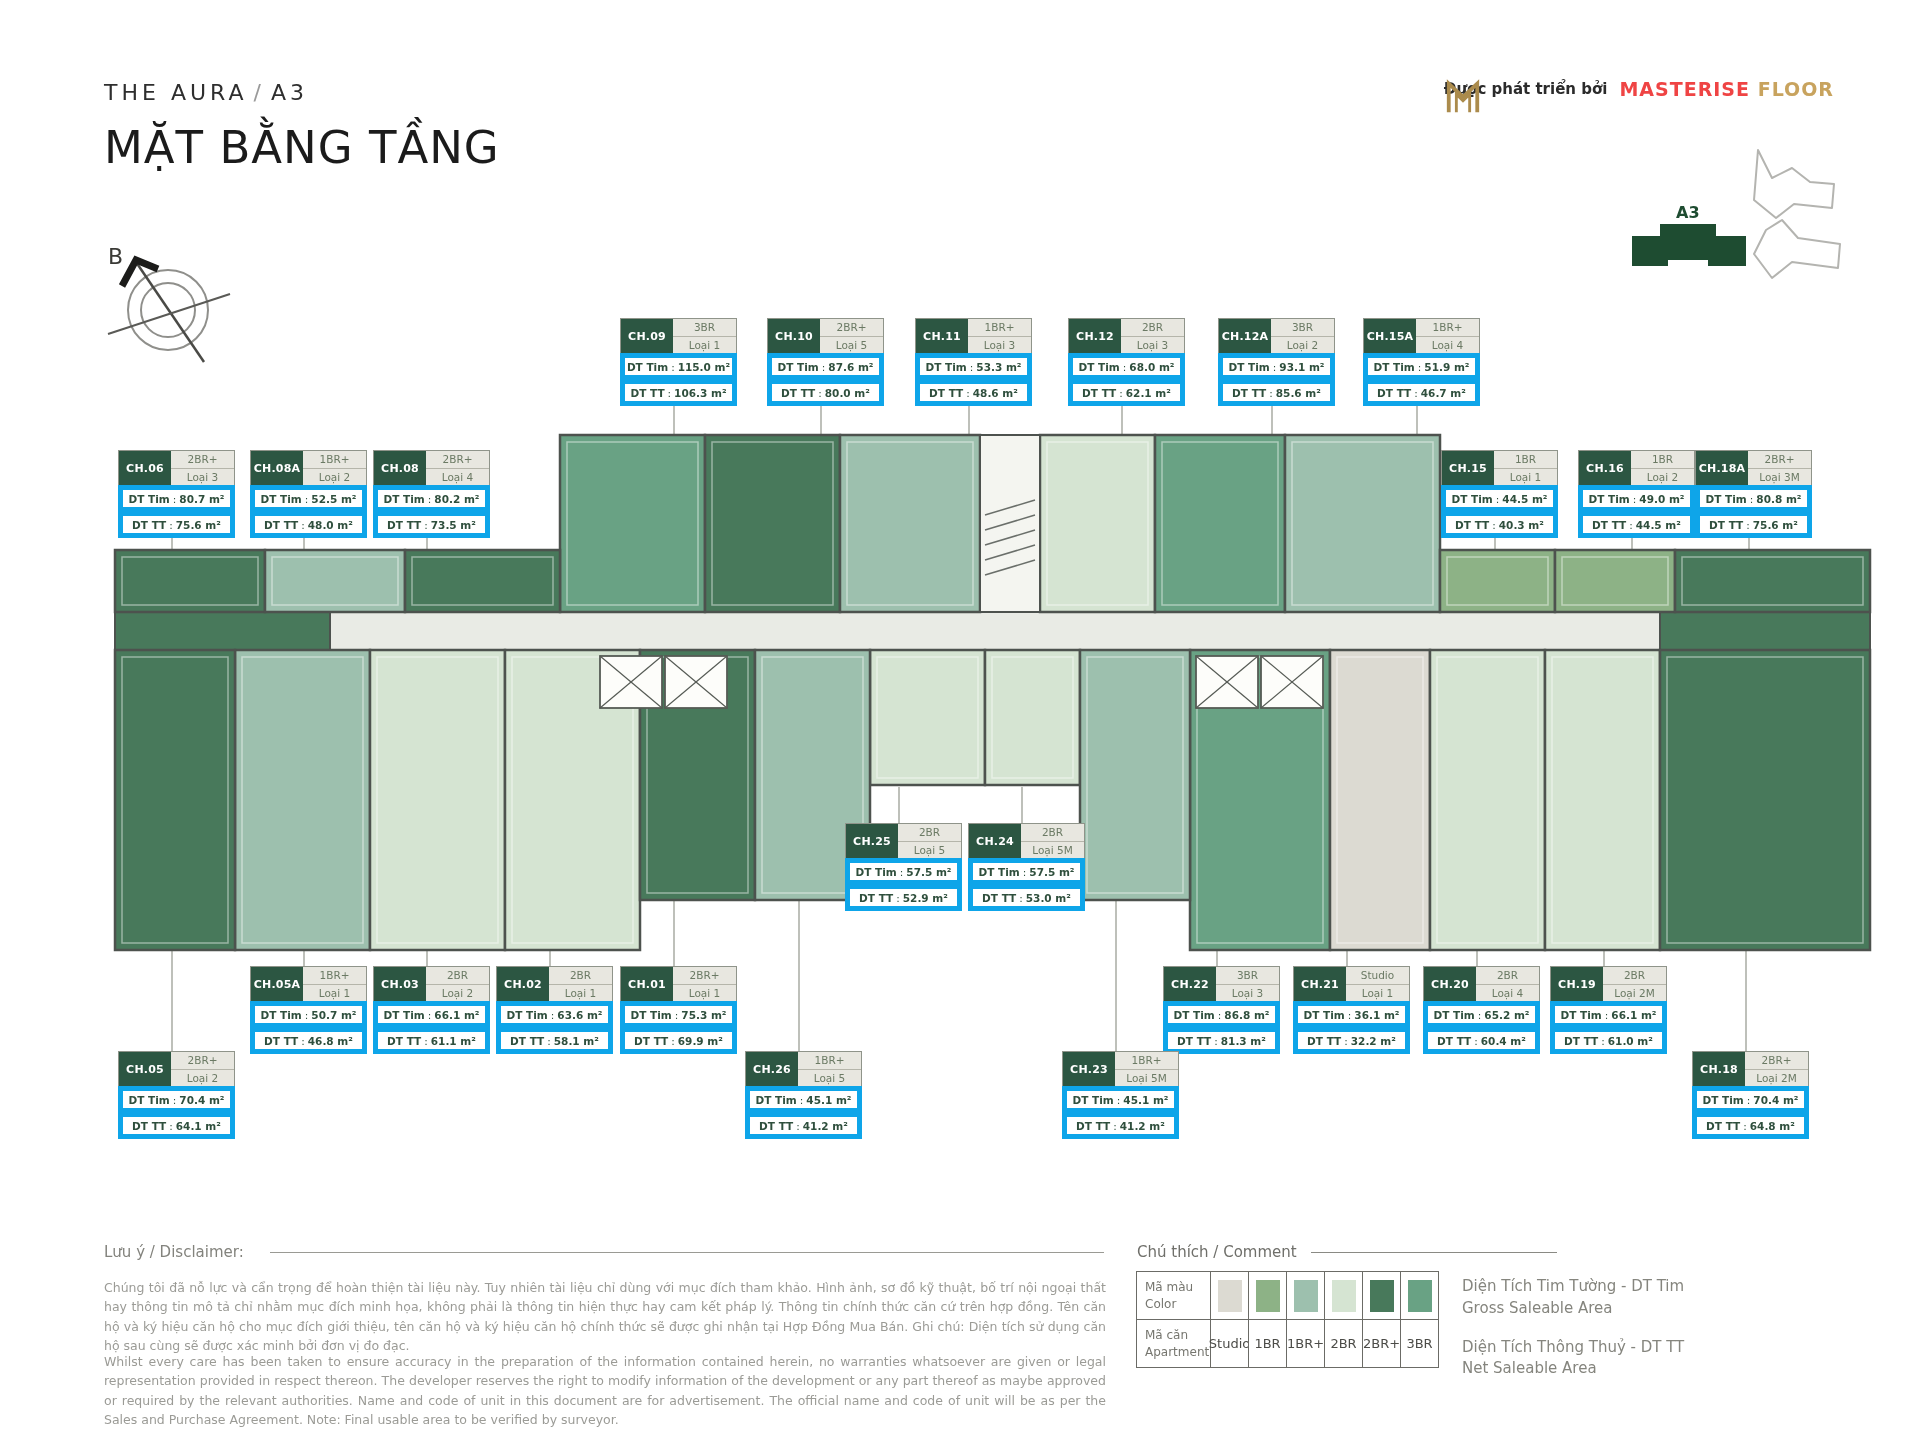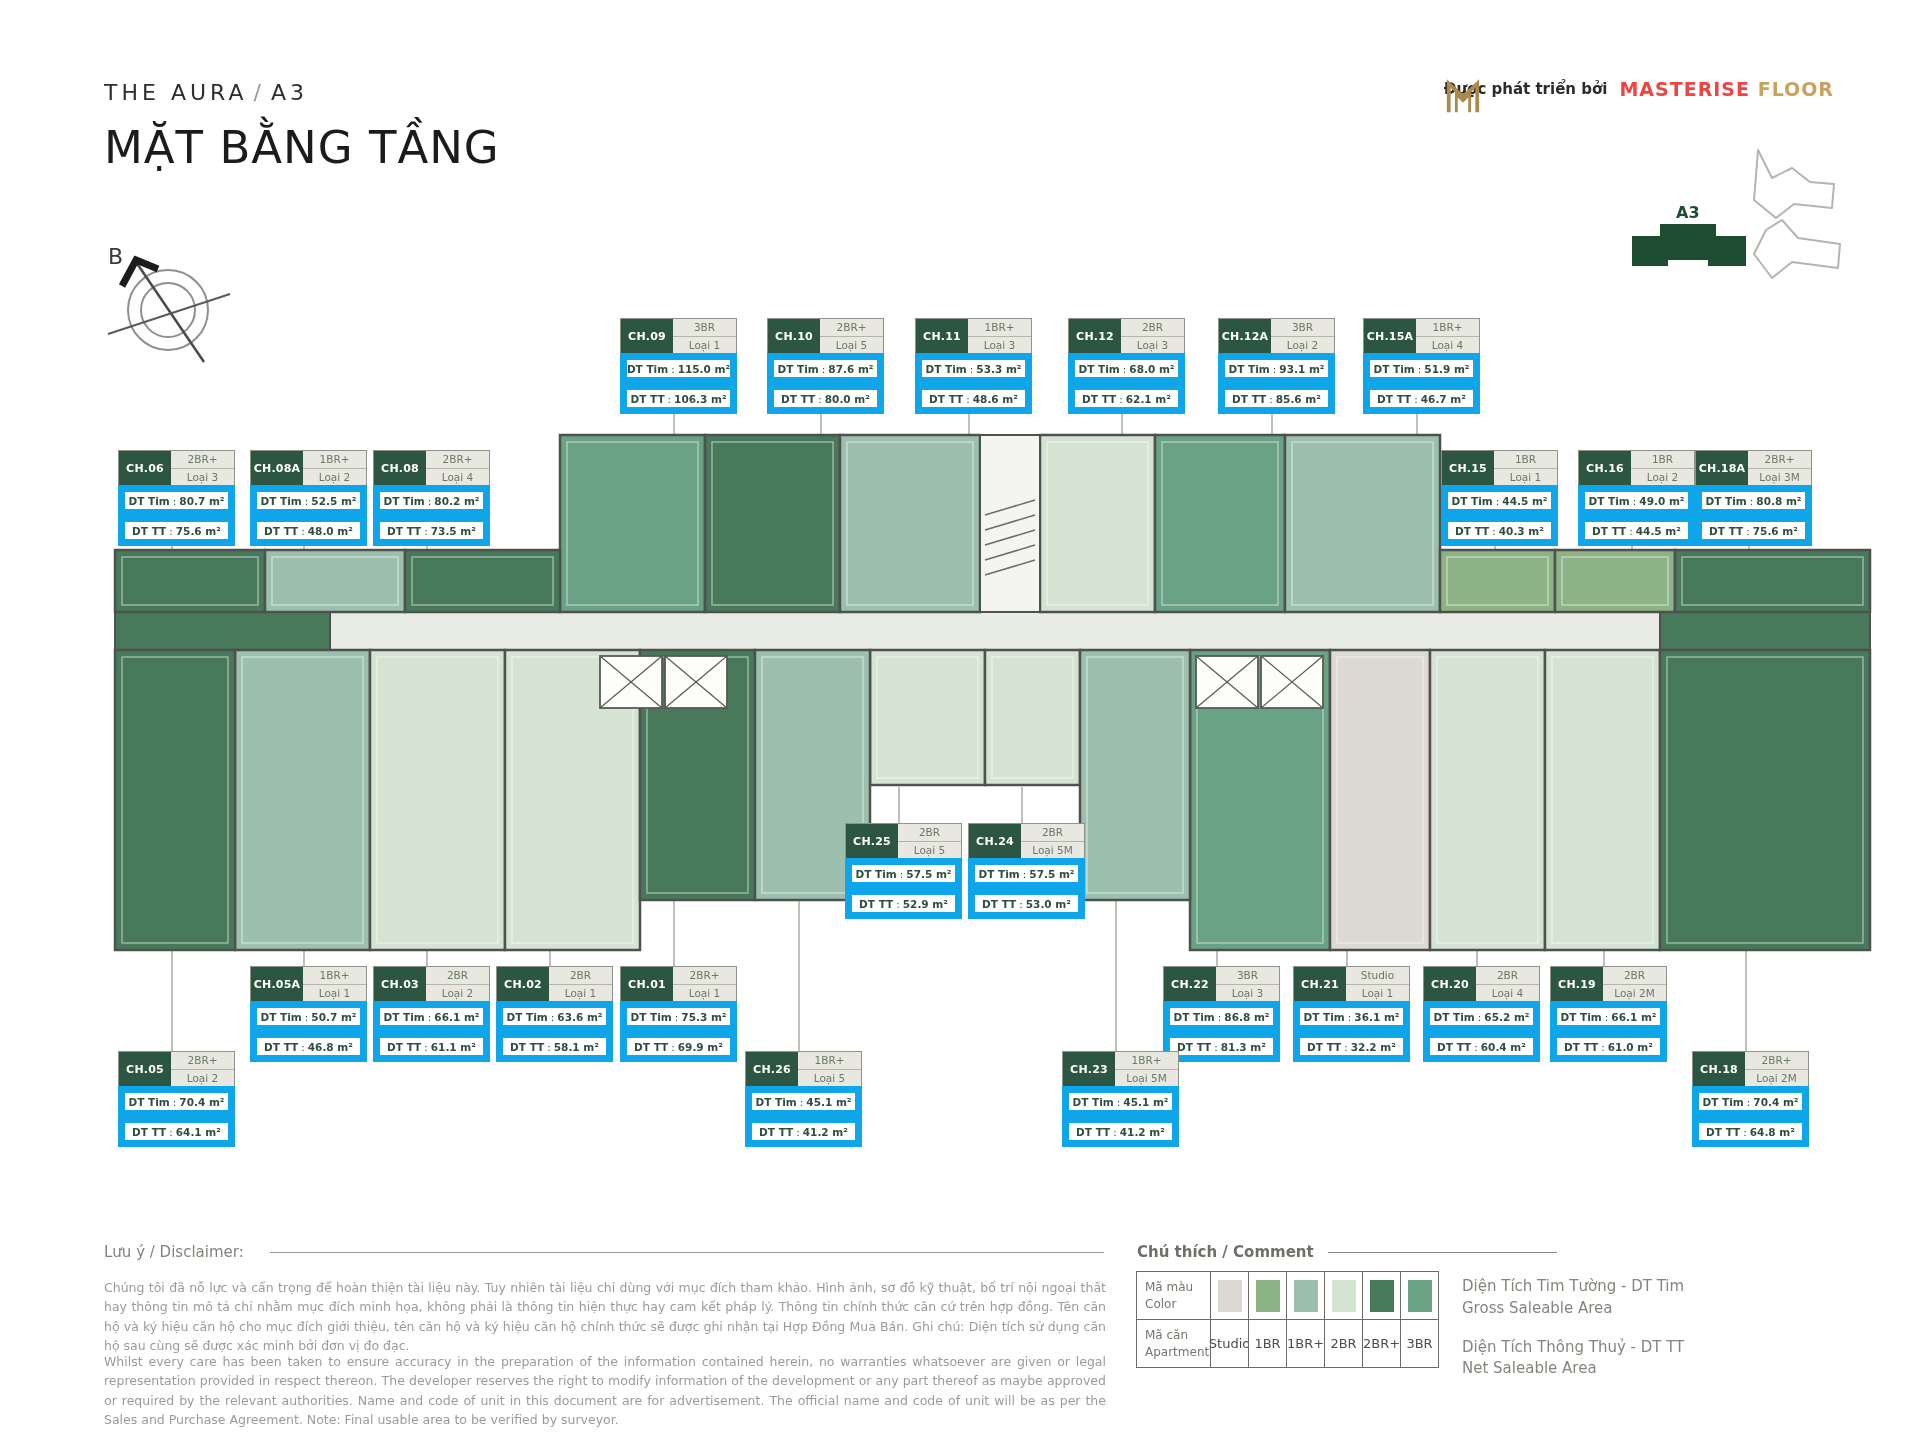--- a/index.html
+++ b/index.html
@@ -18,26 +18,26 @@
   .developer .dname .n1{color:#ef4444;}
   .developer .dname .n2{color:#c8a35e;}
 
   
   .ucard{position:absolute;width:117px;z-index:6;border-radius:30px;}
   .uhead{display:flex;height:34px;border:1px solid #8f948a;background:#e8e7e0;}
   .uid{width:52px;background:#2c5642;color:#fff;font-size:11px;font-weight:700;display:flex;align-items:center;justify-content:center;letter-spacing:.2px;}
   .utr{flex:1;display:flex;flex-direction:column;}
   .ubr,.uloai{flex:1;color:#6b7a64;font-size:10.5px;display:flex;align-items:center;justify-content:center;}
   .ubr{border-bottom:1px solid #b5b5aa;}
-  .urow{height:17px;background:#fff;border:7px solid #0ea5e9;margin-top:-1px;display:flex;align-items:center;justify-content:center;font-size:10.5px;font-weight:700;color:#2f4f3d;white-space:nowrap;}
+  .urow{height:17px;background:#fff;border:5px solid #0ea5e9;margin-top:-1px;display:flex;align-items:center;justify-content:center;font-size:10.5px;font-weight:700;color:#2f4f3d;white-space:nowrap;}
   .colon::before{content:":";padding:0 3px;font-weight:400;color:#2f4f3d;}
 
   
   .legend-title-row{position:absolute;left:1137px;top:1243px;width:420px;display:flex;align-items:center;gap:14px;}
-  .legend-title{font-size:15px;color:#6f6f6a;white-space:nowrap;font-weight:bold;}
+  .legend-title{font-size:15px;color:#6f6f6a;white-space:nowrap;}
   .legend-rule{flex:1;border-top:1px solid #8a8a84;}
   .legend-table{position:absolute;left:1137px;top:1272px;display:grid;grid-template-columns:74px repeat(6,38px);grid-auto-rows:48px;}
   .lcell{border:1px solid #6b6b66;margin:-1px 0 0 -1px;display:flex;flex-direction:column;align-items:center;justify-content:center;background:#fff;}
   .lcell.lab{align-items:flex-start;padding-left:8px;font-size:12px;color:#76766f;line-height:1.35;}
   .lcell .sw{width:24px;height:32px;}
   .lcell.apt{font-size:13px;color:#4c4c48;}
   .legend-notes{position:absolute;left:1462px;top:1276px;width:380px;font-size:15px;color:#85857e;line-height:1.45;}
   .legend-notes .note{margin-bottom:17px;}
 
   

